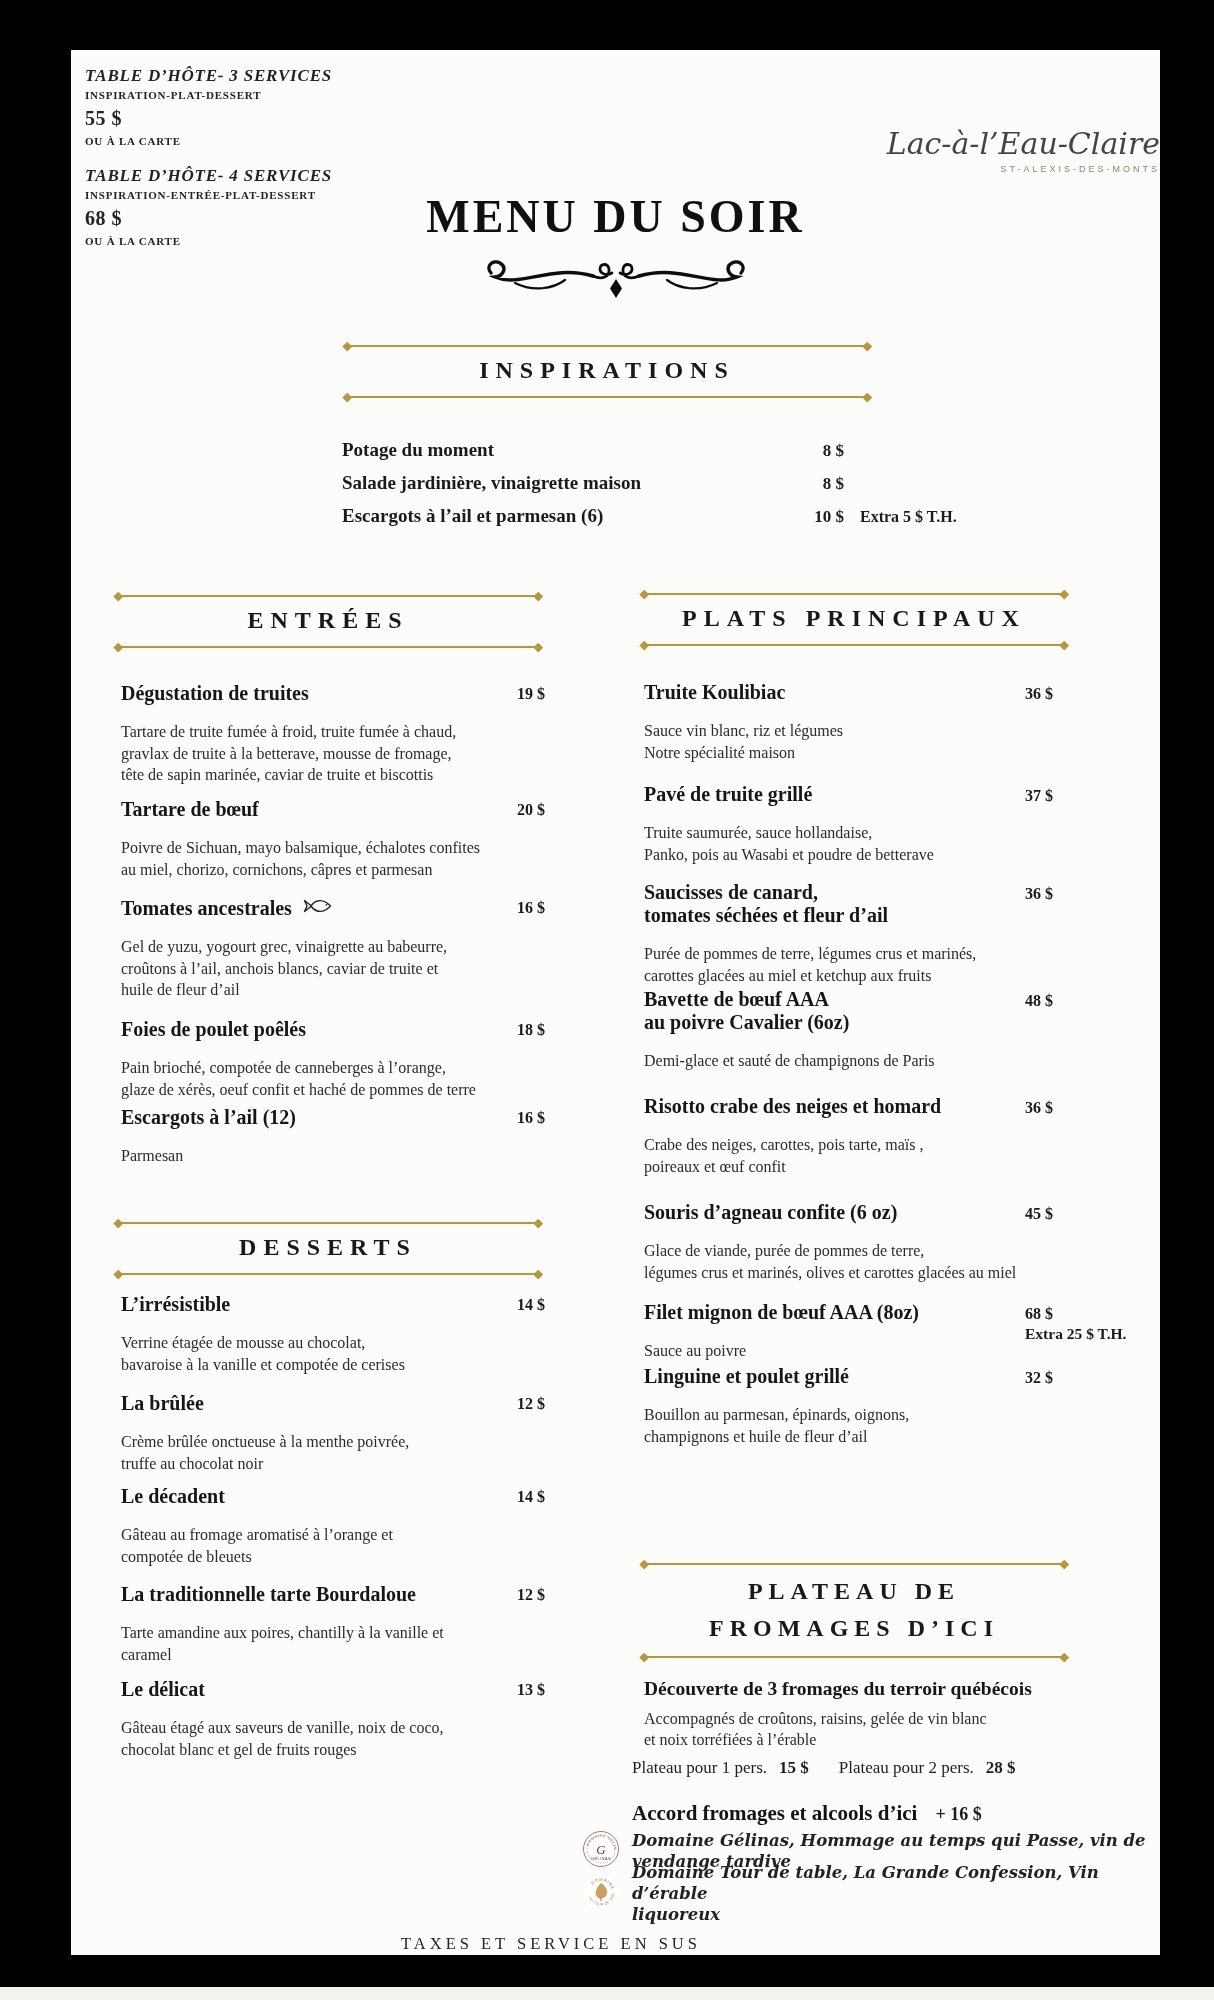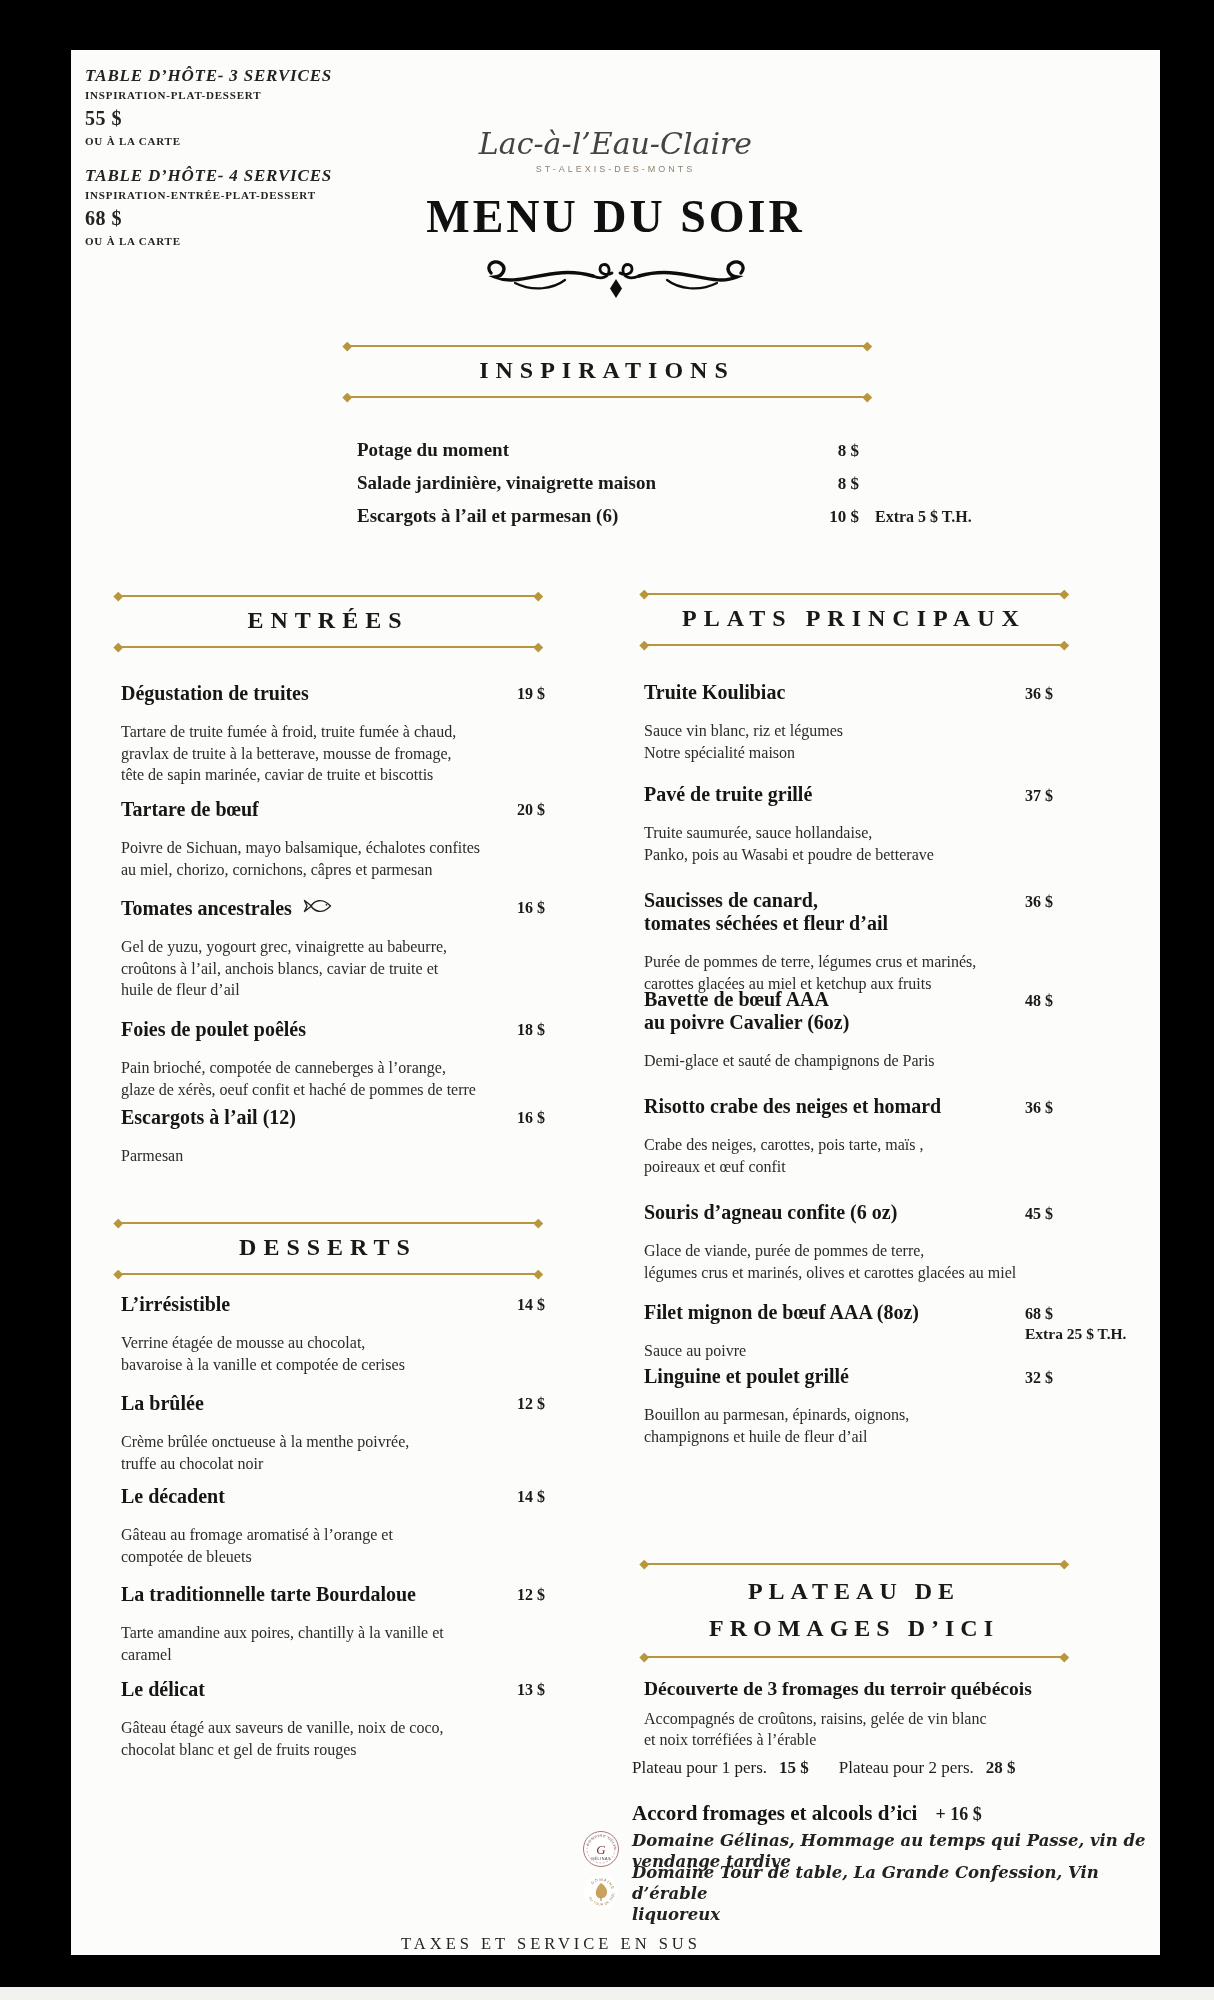--- a/index.html
+++ b/index.html
@@ -17,41 +17,41 @@
   .bottom-strip { position:absolute; left:0; bottom:0; width:1214px; height:13px; background:#f2f2ef; }
 
   
   .tdh { position:absolute; left:14px; color:#232323; }
   .tdh-title { font-size:17px; font-weight:700; letter-spacing:0.8px;font-style:italic; }
   .tdh-sub   { font-size:11px; font-weight:700; letter-spacing:0.8px; margin-top:3px; }
   .tdh-price { font-size:20px; font-weight:700; letter-spacing:0.5px; margin-top:6px; }
   .tdh-note  { font-size:11px; font-weight:700; letter-spacing:0.8px; margin-top:5px; }
 
   
-  .logo { position:absolute; left:0; right:0; top:76px; text-align:center; }
+  .logo { position:absolute; left:0; right:0; top:76px; text-align:right; }
   .logo-script { font-size:30px; font-style:italic; color:#444; font-family:"DejaVu Serif", serif; }
   .logo-sub { font-size:9px; letter-spacing:3px; color:#8e8274; margin-top:3px; font-family:"Liberation Sans", sans-serif; }
   .menu-title { position:absolute; left:0; right:0; top:140px; margin:0; text-align:center;
     font-size:46px; font-weight:700; letter-spacing:3px; color:#101010; }
   .ornament { position:absolute; left:0; right:0; top:208px; text-align:center; }
 
   
   .rule { position:relative; height:2px; background:#b8963e; }
   .rule::before, .rule::after { content:""; position:absolute; top:-2.5px; width:6.5px; height:6.5px;
     background:#b8963e; transform:rotate(45deg); }
   .rule::before { left:-3px; } .rule::after { right:-3px; }
   .sec-head { position:absolute; width:420px; }
   .sec-title { text-align:center; font-size:24px; font-weight:700; letter-spacing:7px;
     color:#191919; padding:10px 0 12px; }
   .sec-title2 { text-align:center; font-size:24px; font-weight:700; letter-spacing:6px;
     color:#191919; padding:8px 0 9px; line-height:37px; }
   .insp-head { left:276px; top:295px; width:520px; }
 
   
-  .insp-list { position:absolute; left:286px; top:389px; width:660px; }
+  .insp-list { position:absolute; left:271px; top:389px; width:660px; }
   .insp-row { display:grid; grid-template-columns:446px 56px auto; align-items:baseline; height:33px; }
   .insp-name { font-size:19px; font-weight:700; color:#1a1a1a; }
   .insp-price { font-size:17px; font-weight:700; text-align:right; }
   .insp-extra { font-size:16px; font-weight:700; margin-left:16px; }
 
   
   .col { position:absolute; }
   .left-col { left:47px; top:545px; width:427px; height:1240px; }
   .right-col { left:573px; top:543px; width:505px; height:1340px; }
 
@@ -277,21 +277,21 @@
 
     <div class="item" style="top:190px;">
       <div class="item-head">
           <span class="item-title">Pavé de truite grillé</span>
         </div>
       <span class="item-price">37 $</span>
       <div class="item-desc">Truite saumurée, sauce hollandaise,
 Panko, pois au Wasabi et poudre de betterave</div>
     </div>
 
-    <div class="item" style="top:296px;">
+    <div class="item" style="top:288px;">
       <div class="item-head">
           <span class="item-title">Saucisses de canard,
 tomates séchées et fleur d’ail</span>
         </div>
       <span class="item-price">36 $</span>
       <div class="item-desc">Purée de pommes de terre, légumes crus et marinés,
 carottes glacées au miel et ketchup aux fruits</div>
     </div>
 
     <div class="item" style="top:395px;">

